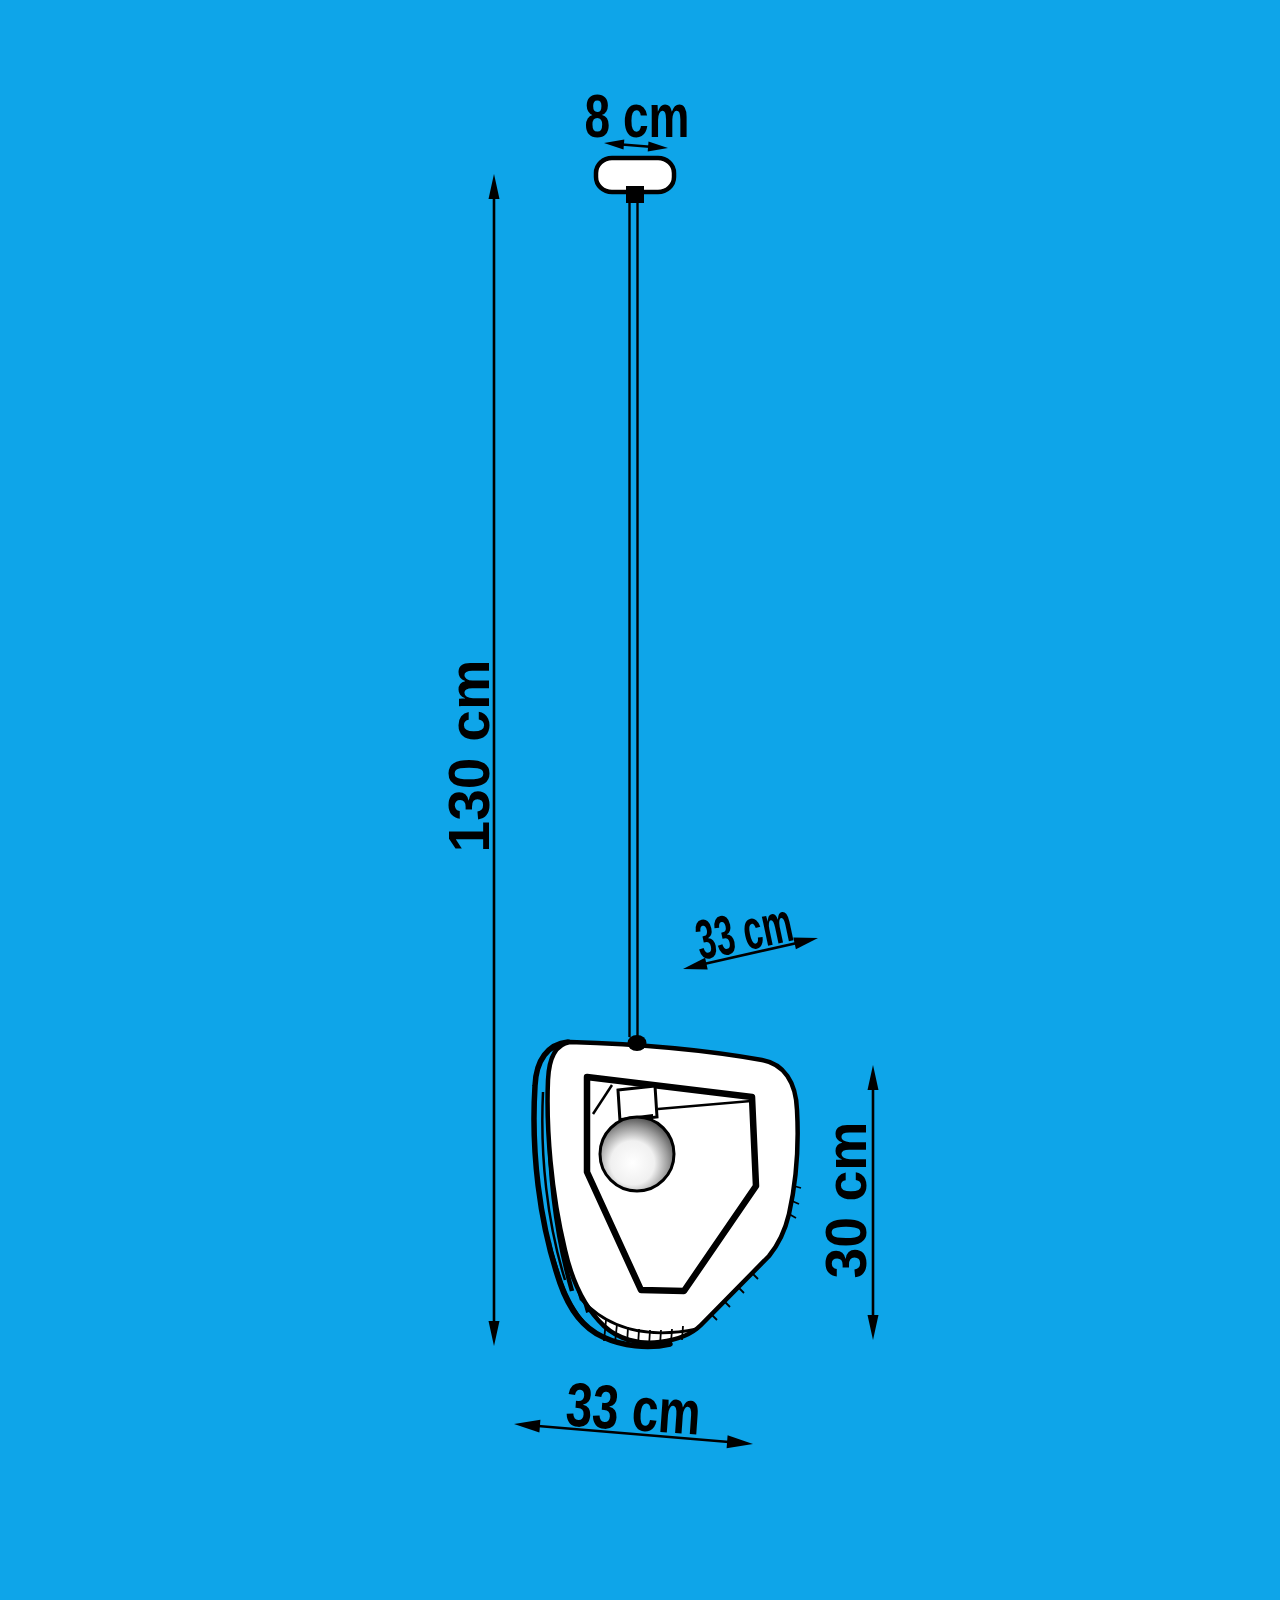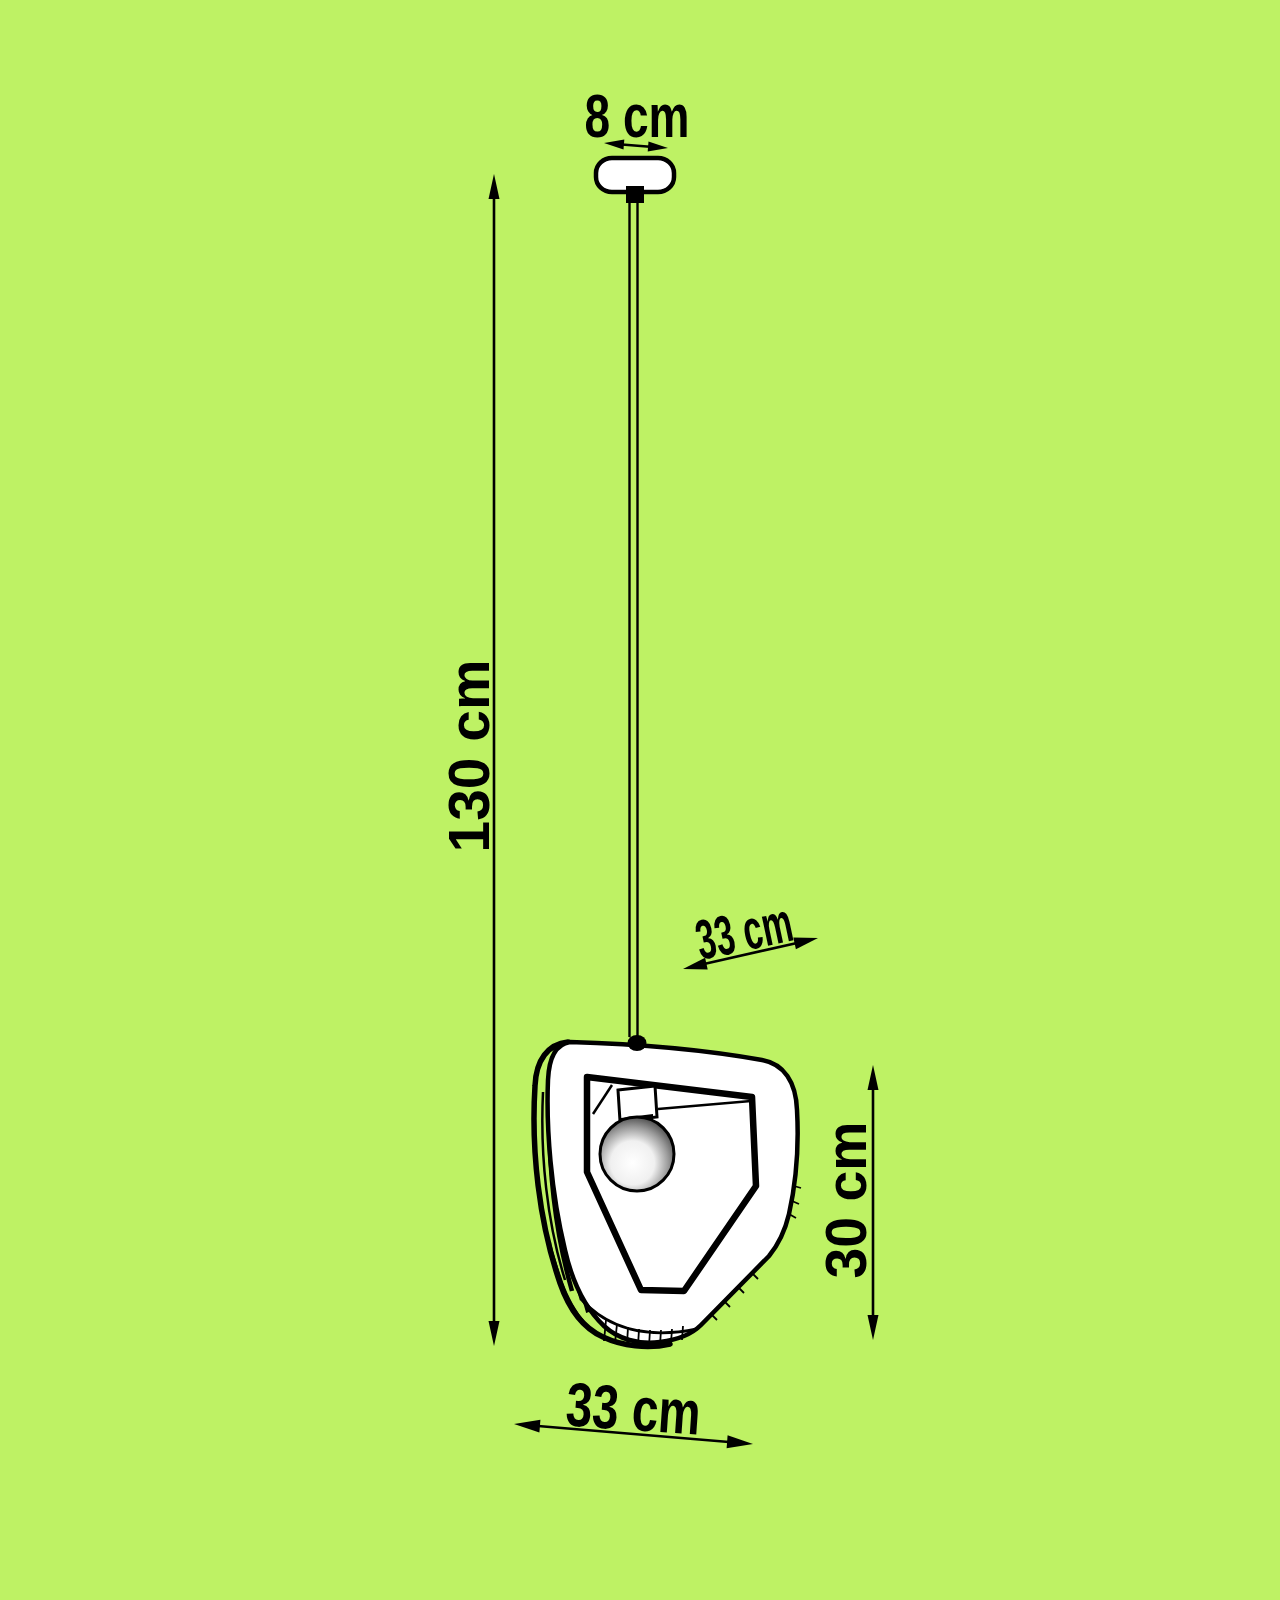--- a/index.html
+++ b/index.html
@@ -4,21 +4,21 @@
 <style>
   html, body {
     margin: 0;
     padding: 0;
     background: #ffffff;
   }
   .stage {
     position: relative;
     width: 1280px;
     height: 1600px;
-    background: #bef264;
+    background: #0ea5e9;
     overflow: hidden;
     font-family: "Liberation Sans", sans-serif;
   }
   svg { display: block; }
   .dim-text {
     font-family: "Liberation Sans", sans-serif;
     font-weight: bold;
     fill: #000000;
   }
   .dim-line { stroke: #000000; stroke-width: 2.6; fill: none; }

